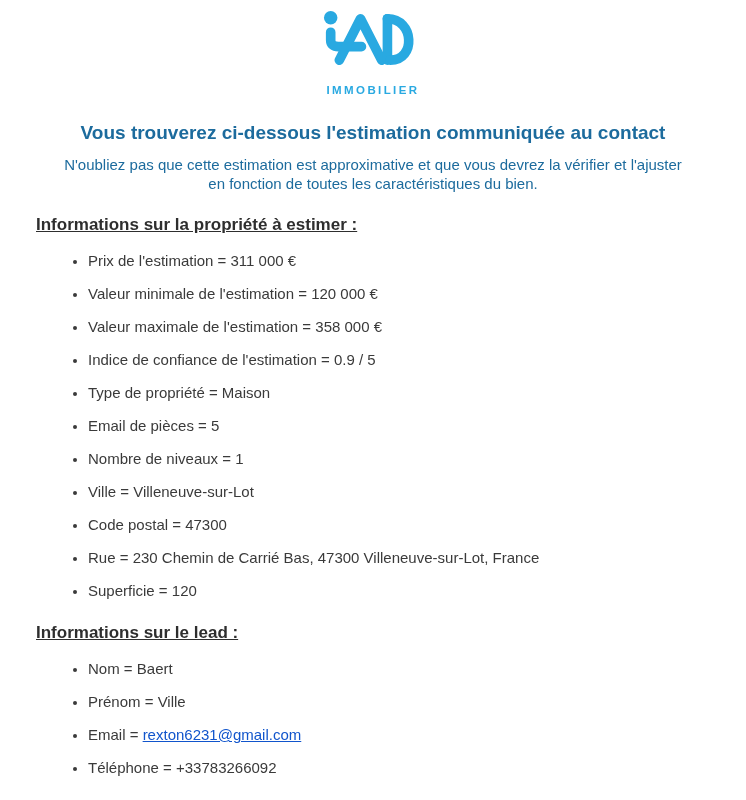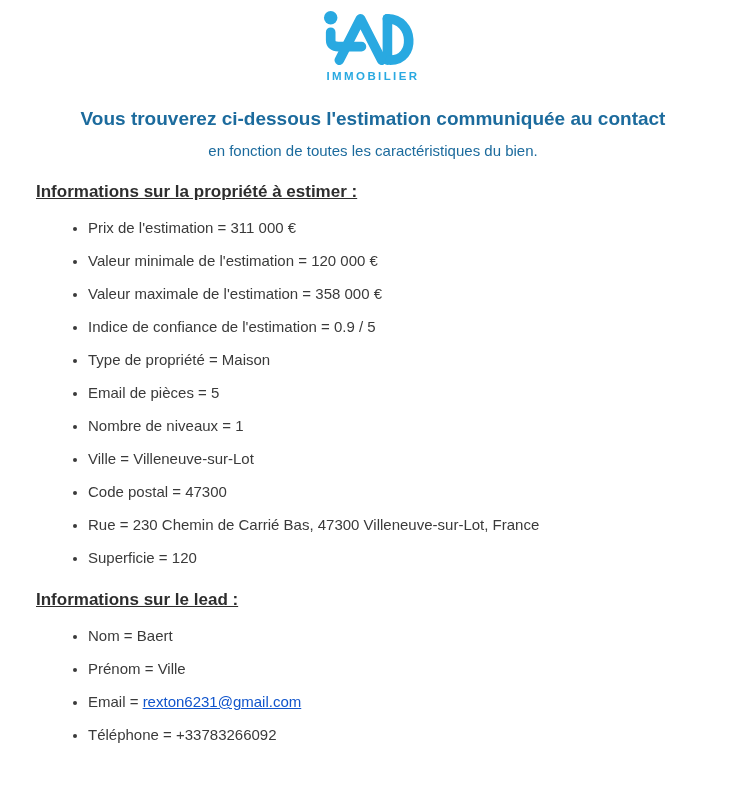--- a/index.html
+++ b/index.html
@@ -29,21 +29,21 @@
   .logo-svg {
     display: block;
     margin: 0 auto;
     color: var(--brand);
   }
   .logo-sub {
     color: var(--brand);
     font-weight: bold;
     font-size: 11.5px;
     letter-spacing: 2.4px;
-    margin-top: 4px;
+    margin-top: 18px;
   }
   .page-title {
     color: var(--header-blue);
     font-size: 19px;
     font-weight: bold;
     text-align: center;
     margin: 26px 0 11px 0;
     line-height: 22px;
   }
   .subtitle {
@@ -94,20 +94,21 @@
       <path d="M17 52 L39 9 L61 52"></path>
       <path d="M67 9 V52"></path>
       <path d="M67 9 C95 9 97 52 70 52"></path>
     </svg>
     <div class="logo-sub">IMMOBILIER</div>
   </div>
 
   <h1 class="page-title">Vous trouverez ci-dessous l'estimation communiquée au contact</h1>
 
   <div class="subtitle">
+    <div>N'oubliez pas que cette estimation est approximative et que vous devrez la vérifier et l'ajuster</div>
     <div>en fonction de toutes les caractéristiques du bien.</div>
   </div>
 
   <div>
       <section>
         <h2 class="section-heading">Informations sur la propriété à estimer :</h2>
         <ul class="bullet-list">
           <li><span>Prix de l'estimation</span><span> = </span><span>311 000 €</span></li>
           <li><span>Valeur minimale de l'estimation</span><span> = </span><span>120 000 €</span></li>
           <li><span>Valeur maximale de l'estimation</span><span> = </span><span>358 000 €</span></li>

